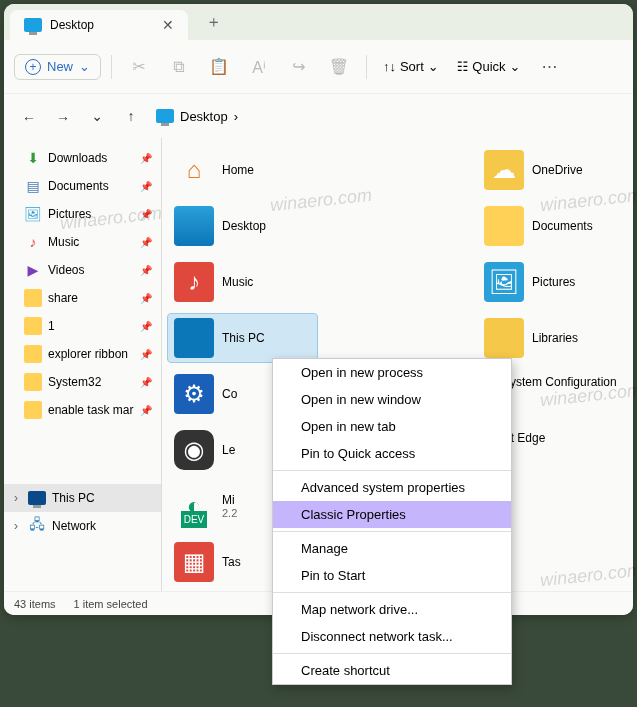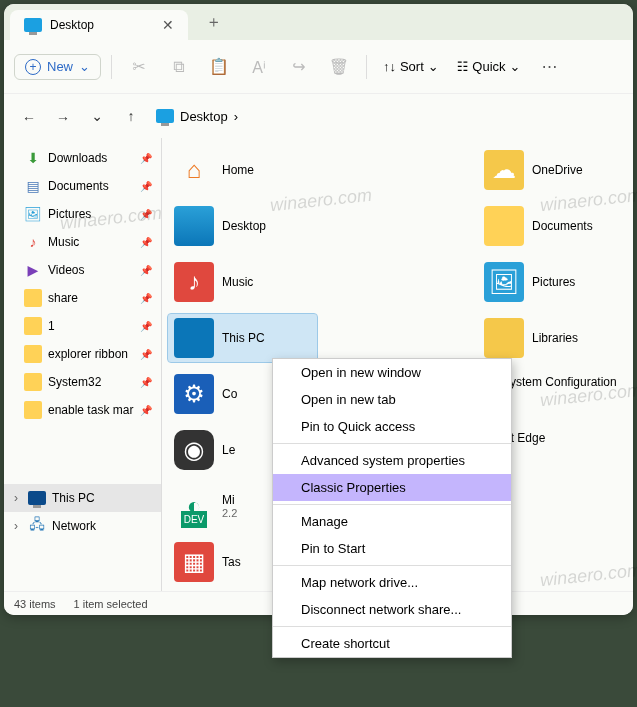--- a/index.html
+++ b/index.html
@@ -270,32 +270,33 @@
     </div>
   </div>
 
   <div class="status">
     <span>43 items</span>
     <span>1 item selected</span>
   </div>
 </div>
 
 <div class="ctxmenu">
+  <div class="mi">Open in new process</div>
   <div class="mi">Open in new window</div>
   <div class="mi">Open in new tab</div>
   <div class="mi">Pin to Quick access</div>
   <hr>
   <div class="mi">Advanced system properties</div>
   <div class="mi hl">Classic Properties</div>
   <hr>
   <div class="mi">Manage</div>
   <div class="mi">Pin to Start</div>
   <hr>
   <div class="mi">Map network drive...</div>
-  <div class="mi">Disconnect network share...</div>
+  <div class="mi">Disconnect network task...</div>
   <hr>
   <div class="mi">Create shortcut</div>
 
 </div>
 
 <div class="wm wm1">winaero.com</div>
 <div class="wm wm2">winaero.com</div>
 <div class="wm wm3">winaero.com</div>
 <div class="wm wm4">winaero.com</div>
 <div class="wm wm5">winaero.com</div>

